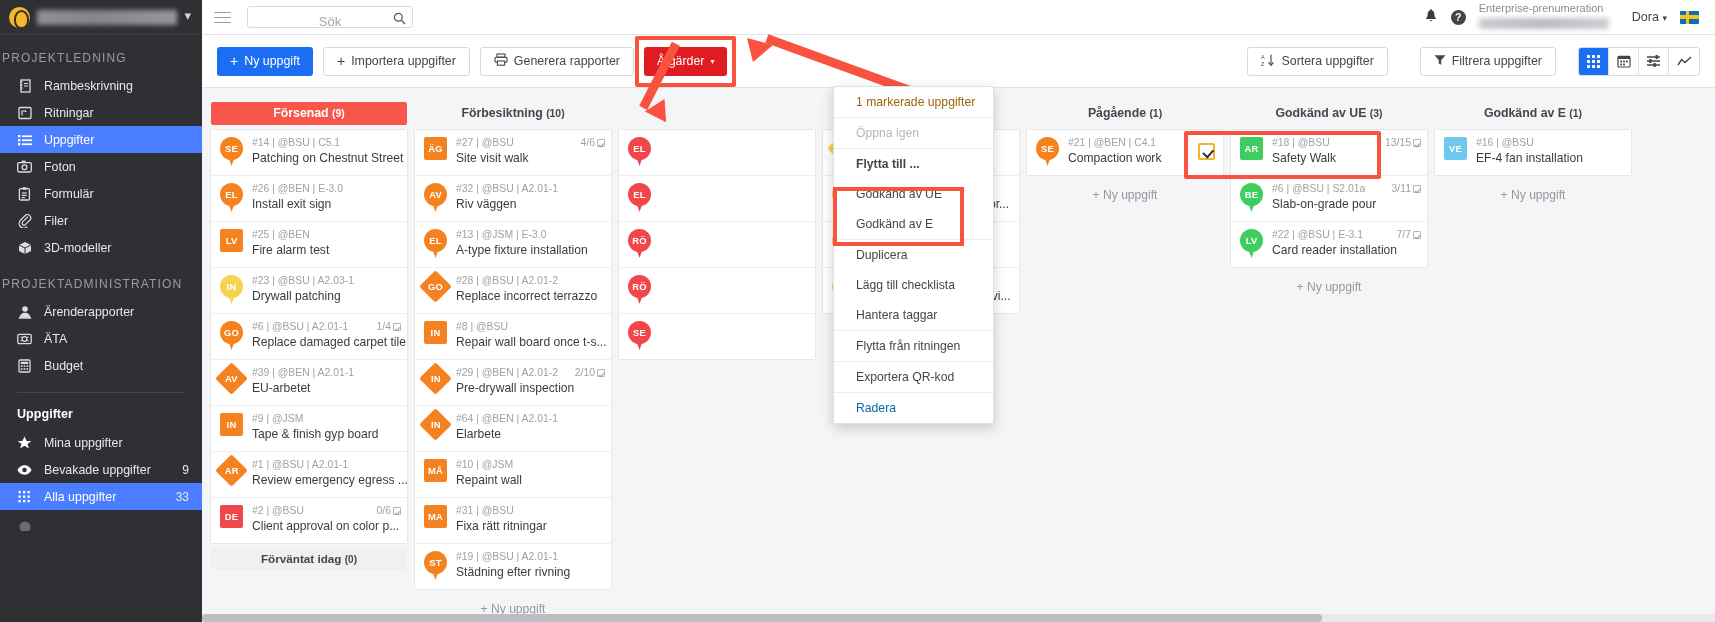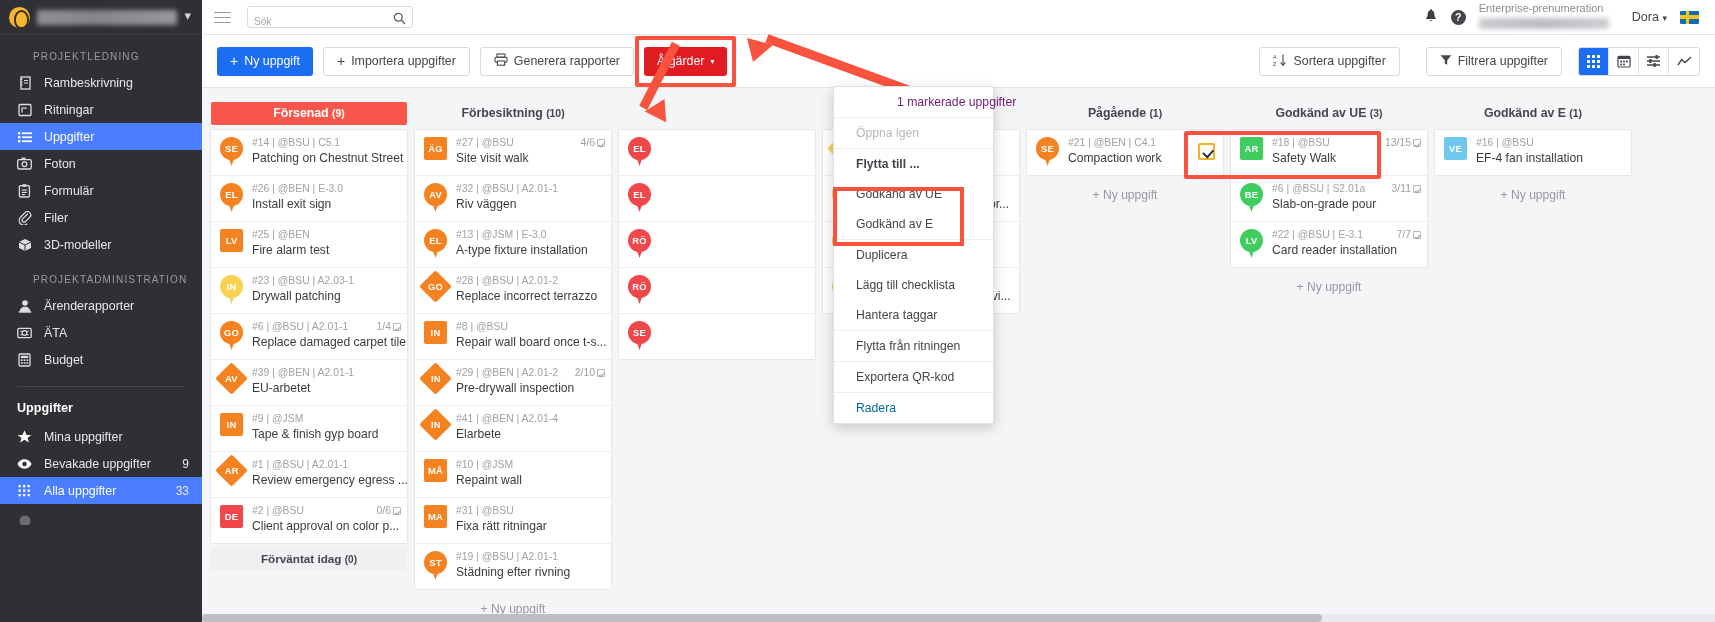--- a/index.html
+++ b/index.html
@@ -30,22 +30,22 @@
     border-radius: 50% 50% 45% 45%;
   }
   .sb-proj-name {
     flex: 1; height: 15px; border-radius: 2px;
     background: linear-gradient(90deg,#9a9ba0,#8f9095 40%,#a2a3a8);
     filter: blur(2.4px); opacity: .9;
   }
   .sb-chev { font-size: 13px; color: #d6d7da; padding: 0 2px 3px 0; }
 
   .sb-section {
-    font-size: 10px; letter-spacing: 1.15px; color: #9a9ba0;
-    padding: 16px 0 7px 33px; font-weight: 400;
+    font-size: 12px; letter-spacing: 1.15px; color: #9a9ba0;
+    padding: 16px 0 7px 2px; font-weight: 400;
   }
   .sb-item {
     display: flex; align-items: center; height: 27px;
     padding-left: 17px; font-size: 12.4px; color: #e6e7e9;
     gap: 12px; position: relative;
   }
   .sb-item.active { background: #4a7dff; color: #fff; }
   .sb-item .ic {
     width: 15px; height: 15px; flex: 0 0 15px; display: flex;
     align-items: center; justify-content: center;
@@ -74,23 +74,23 @@
   }
   .hamburger i:nth-child(1) { top: 1px; }
   .hamburger i:nth-child(2) { top: 6px; }
   .hamburger i:nth-child(3) { top: 11px; }
 
   .search {
     width: 166px; height: 22px; border: 1px solid #d9dae0; border-radius: 3px;
     display: flex; align-items: center; padding: 0 6px; position: relative;
   }
   .search input {
-    border: 0; outline: 0; font-size: 10px; width: 100%;
+    border: 0; outline: 0; font-size: 13px; width: 100%;
     font-family: "Liberation Sans", sans-serif; color: #5a5b60;
-    background: transparent; margin-top: 8px;
+    text-align: center; background: transparent; margin-top: 8px;
   }
   .search input::placeholder { color: #a5a6ab; }
   .search .mag { position: absolute; right: 6px; top: 4px; }
 
   .topbar-right {
     margin-left: auto; display: flex; align-items: center; gap: 13px;
     padding-right: 4px;
   }
   .bell { width: 14px; height: 16px; }
   .qmark {
@@ -137,21 +137,21 @@
   .btn + .btn { margin-left: 10px; }
   .plus { font-size: 14px; line-height: 1; font-weight: 400; }
   .caret { font-size: 8px; }
 
   .actions-wrap { position: relative; margin-left: 10px; }
   .hl-actions {
     position: absolute; left: -9px; top: -11px; right: -9px; bottom: -11px;
     border: 4px solid #f9523f; border-radius: 2px; pointer-events: none;
   }
 
-  .ab-right { margin-left: auto; display: flex; align-items: flex-end; gap: 16px; }
+  .ab-right { margin-left: auto; display: flex; align-items: flex-end; gap: 22px; }
   .viewtoggle { display: flex; height: 29px; border: 1px solid #d8d9de; border-radius: 3px; overflow: hidden; }
   .vt {
     width: 30px; height: 100%; display: flex; align-items: center; justify-content: center;
     background: #fff; border-right: 1px solid #e1e2e7;
   }
   .vt:last-child { border-right: 0; }
   .vt.active { background: #1b6ef3; }
 
   
   .dotgrid { display: grid; grid-template-columns: repeat(3,3px); gap: 2px; }
@@ -239,21 +239,21 @@
   .subhead .cnt { font-size: 10px; }
 
   
   .dropdown {
     position: absolute; left: 631px; top: 86px; width: 161px;
     background: #fff; border: 1px solid #e0e1e5; border-radius: 2px;
     box-shadow: 0 4px 13px rgba(0,0,0,.19); z-index: 40;
     font-size: 12.2px; color: #45464b; padding: 0;
   }
   .dd-item { padding: 8px 0 8px 22px; white-space: nowrap; line-height: 1.15; }
-  .dd-item.head { color: #701a75; margin-left: 41px; }
+  .dd-item.head { color: #a16207; }
   .dd-item.muted { color: #b6b7bc; }
   .dd-item.strong { font-weight: bold; }
   .dd-item.danger { color: #0369a1; }
   .dd-sep { height: 1px; background: #eceded; }
 
   .hl-move {
     position: absolute; left: -1px; top: 100px; width: 131px; height: 59px;
     border: 4px solid #f9523f; z-index: 45; pointer-events: none;
   }
 
@@ -756,21 +756,21 @@
                   </span>
                 </span><span class="card-title">Pre-drywall inspection</span></span>
             </div>
             <div class="card">
               <span class="pin diamond">
                 <span class="shape" style="background:#f58220">
                   <span>IN</span>
                 </span>
               </span>
               <span class="card-body"><span class="card-meta">
-                  <span class="m">#41 | @BEN | A2.01-4</span>
+                  <span class="m">#64 | @BEN | A2.01-1</span>
                 </span><span class="card-title">Elarbete</span></span>
             </div>
             <div class="card">
               <span class="pin square">
                 <span class="shape" style="background:#f58220">
                   <span>MÅ</span>
                 </span>
               </span>
               <span class="card-body"><span class="card-meta">
                   <span class="m">#10 | @JSM</span>

